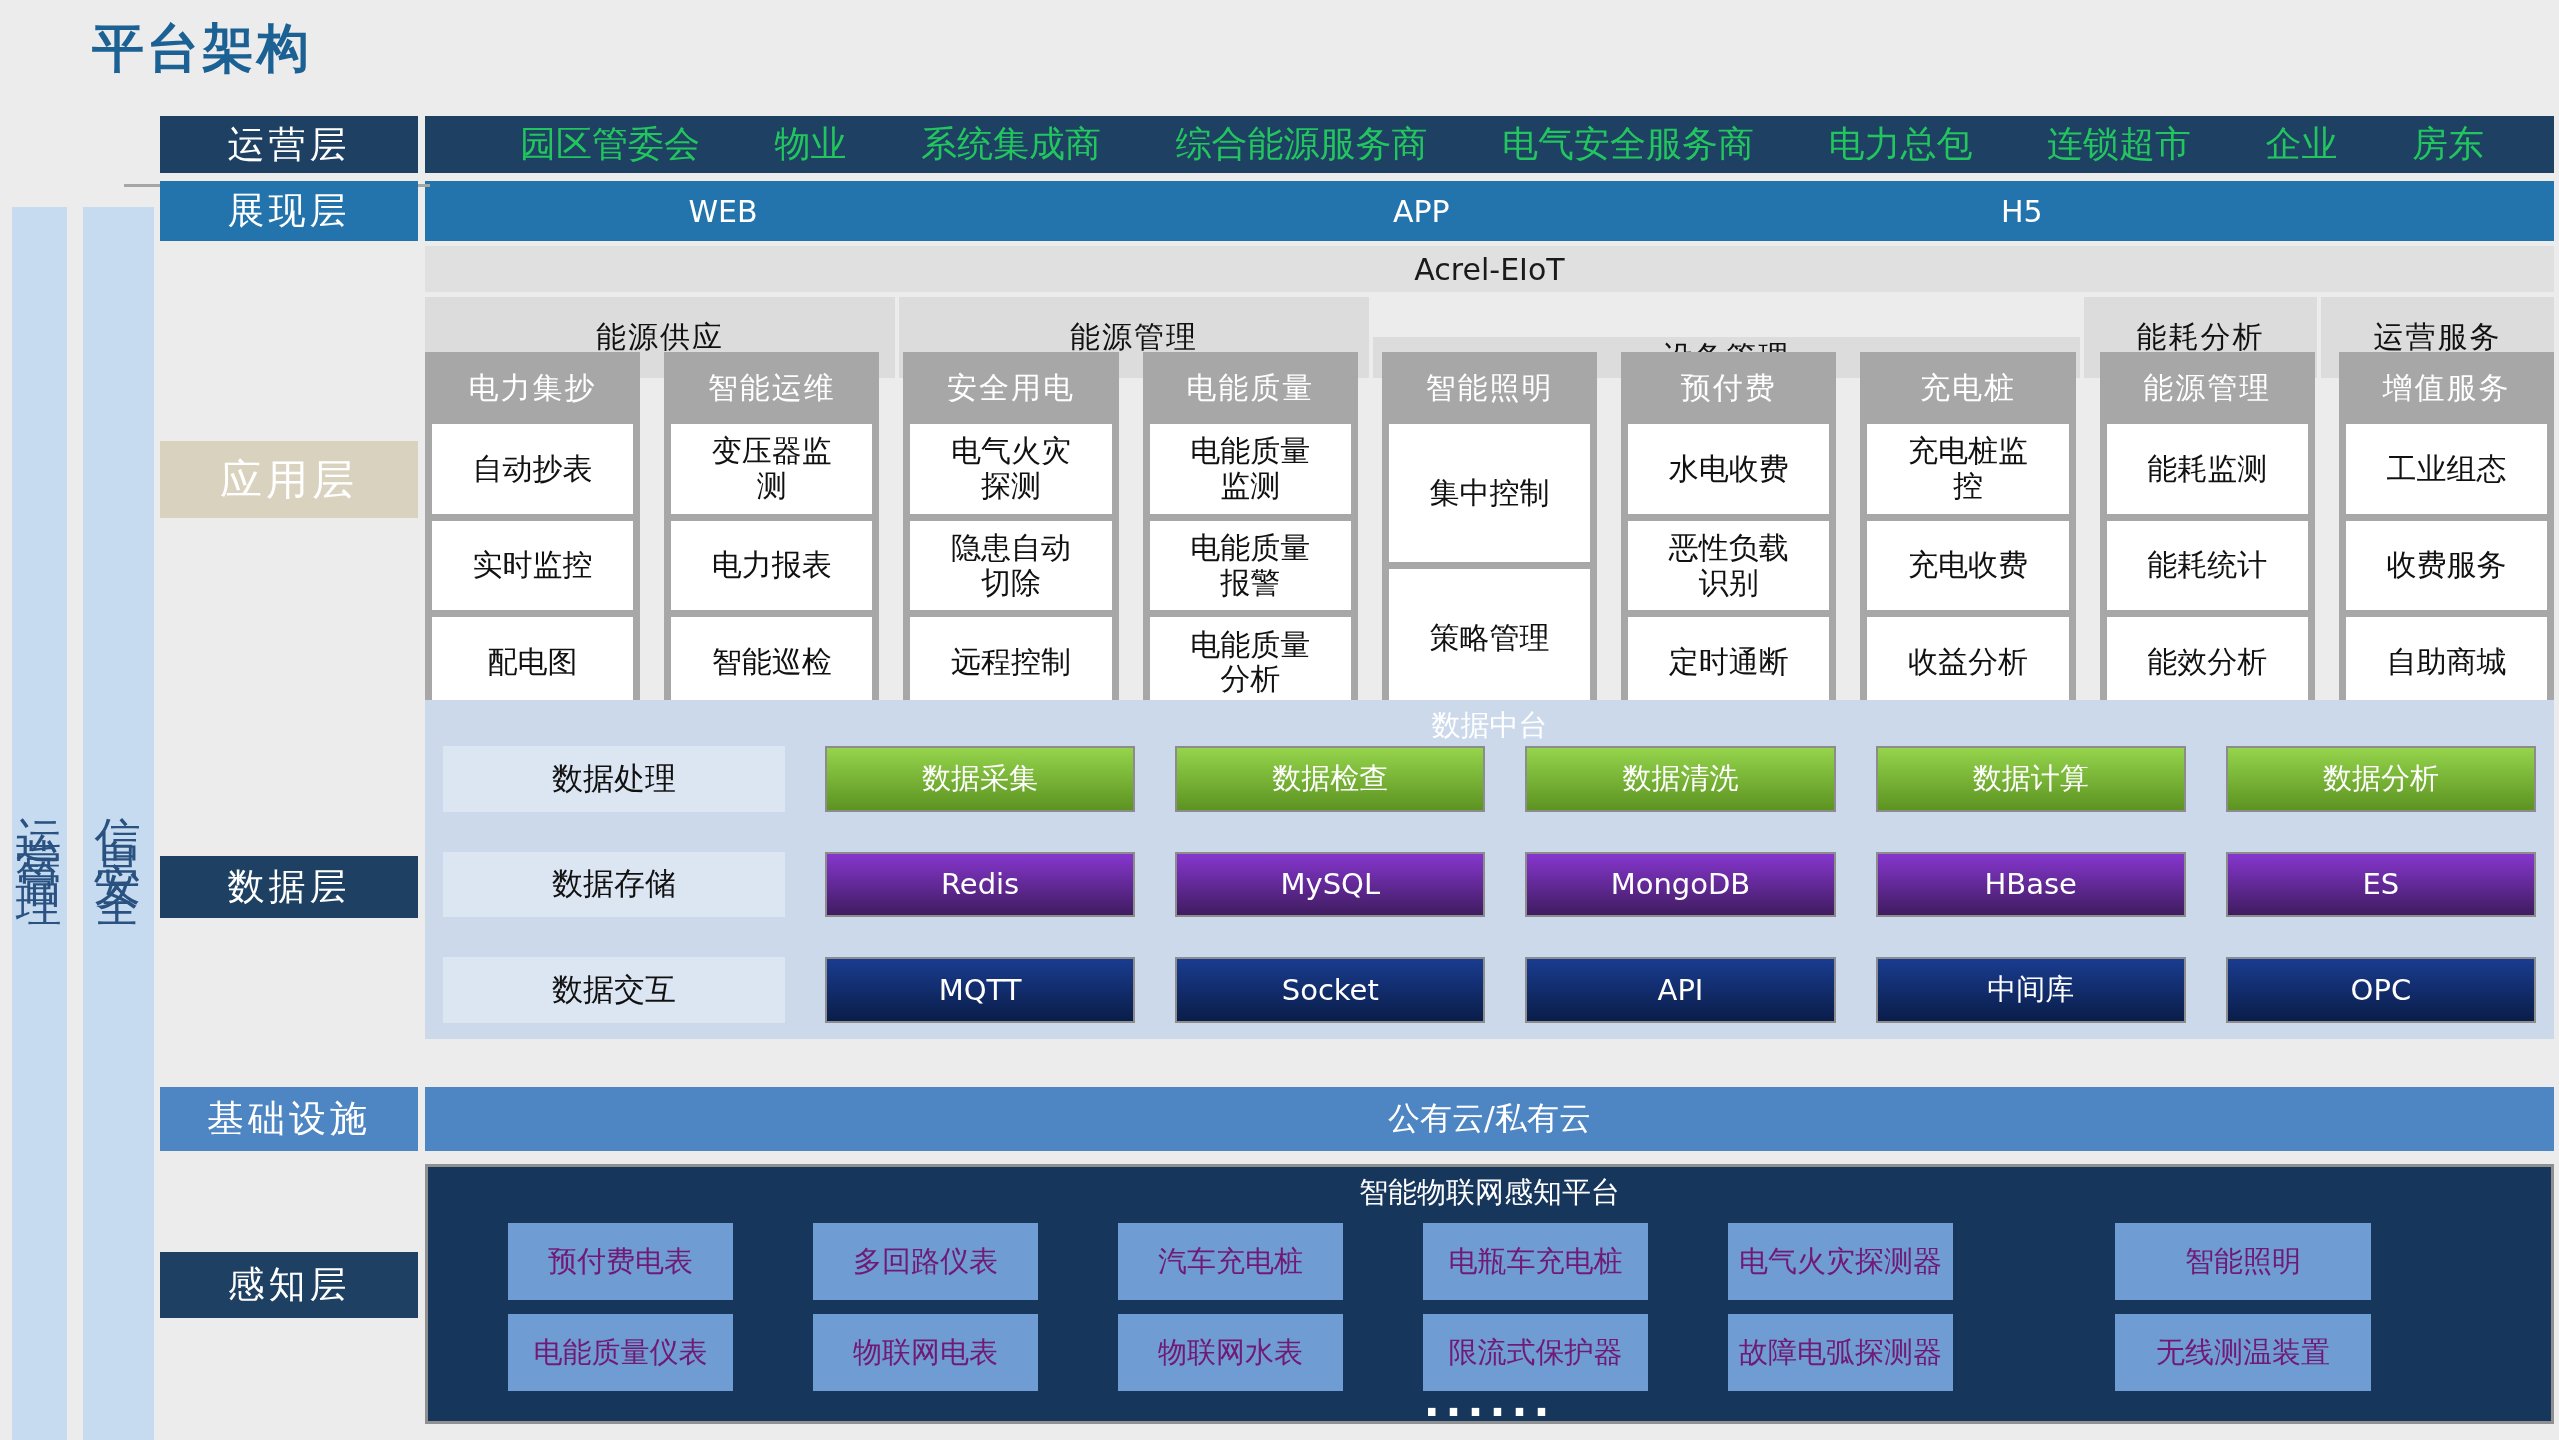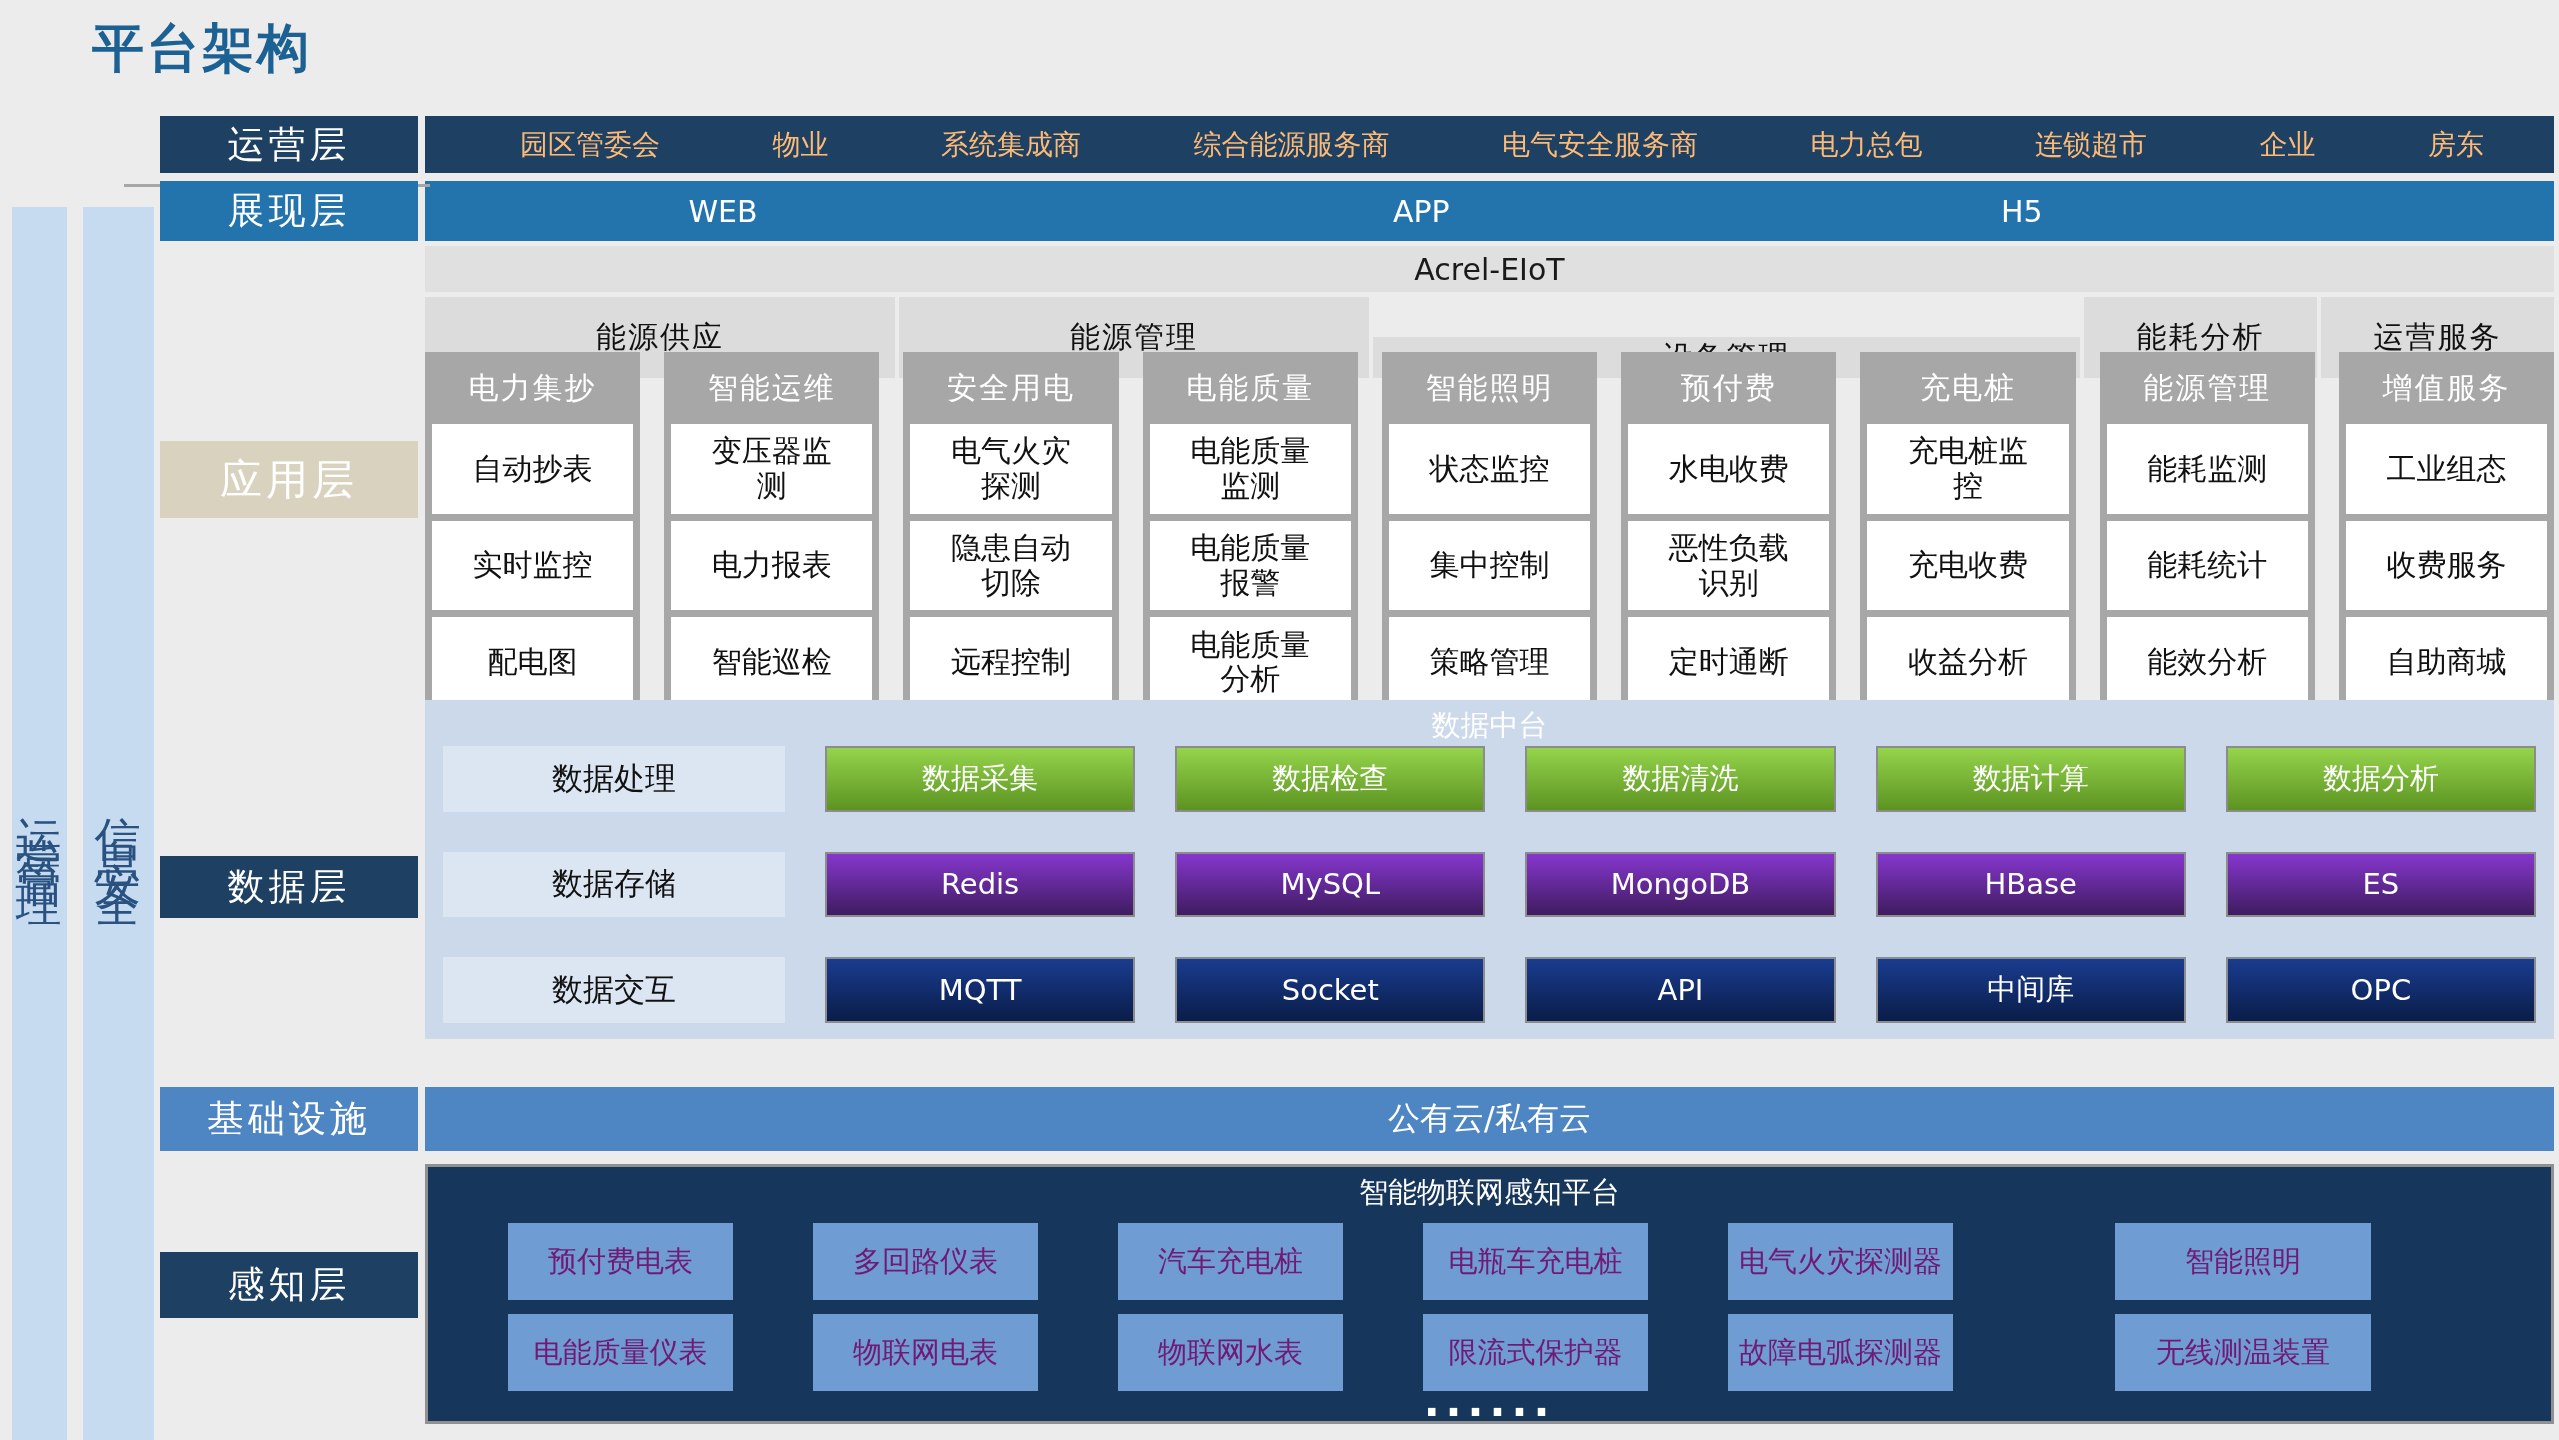--- a/index.html
+++ b/index.html
@@ -36,21 +36,21 @@
   .lbl-operation{top:116px;height:57px;background:#1E4063;}
   .lbl-presentation{top:181px;height:60px;background:#2374AC;}
   .lbl-application{top:441px;height:77px;background:#D9D2BE;font-size:42px;}
   .lbl-data{top:856px;height:62px;background:#1E4063;}
   .lbl-infrastructure{top:1087px;height:64px;background:#4E86C4;}
   .lbl-perception{top:1252px;height:66px;background:#1E4063;}
   
   .main{position:absolute;left:425px;width:2129px;}
   .op-bar{top:116px;height:57px;background:#1E4063;display:flex;align-items:center;
     justify-content:space-between;padding:0 70px 0 95px;box-sizing:border-box;}
-  .op-item{color:#fdba74;font-size:28px;white-space:nowrap;}
+  .op-item{color:#22c55e;font-size:36px;white-space:nowrap;}
   .pres-bar{top:181px;height:60px;background:#2374AC;}
   .pres-item{position:absolute;top:50%;transform:translate(-50%,-50%);color:#fff;font-size:30px;}
   .acrel-band{top:246px;height:46px;background:#E0E0E0;display:flex;align-items:center;
     justify-content:center;color:#1a1a1a;font-size:30px;}
   
   .group-grid{top:297px;height:50px;display:grid;grid-template-columns:repeat(9,1fr);column-gap:4px;}
   .group-box{background:#DCDCDC;display:flex;align-items:center;justify-content:center;
     color:#111;font-size:30px;letter-spacing:2px;}
   .col-grid{top:352px;height:362px;display:grid;grid-template-columns:repeat(9,1fr);column-gap:24px;border-radius:22px;}
   .app-col{background:#A7A7A7;padding:7px;box-sizing:border-box;display:flex;flex-direction:column;}
@@ -165,21 +165,20 @@
         <div class="app-col-header">电能质量</div>
         <div class="app-cell">电能质量
 监测</div>
         <div class="app-cell">电能质量
 报警</div>
         <div class="app-cell">电能质量
 分析</div>
       </div>
       <div class="app-col">
         <div class="app-col-header">智能照明</div>
-        <div class="app-cell">状态监控</div>
         <div class="app-cell">集中控制</div>
         <div class="app-cell">策略管理</div>
       </div>
       <div class="app-col">
         <div class="app-col-header">预付费</div>
         <div class="app-cell">水电收费</div>
         <div class="app-cell">恶性负载
 识别</div>
         <div class="app-cell">定时通断</div>
       </div>

